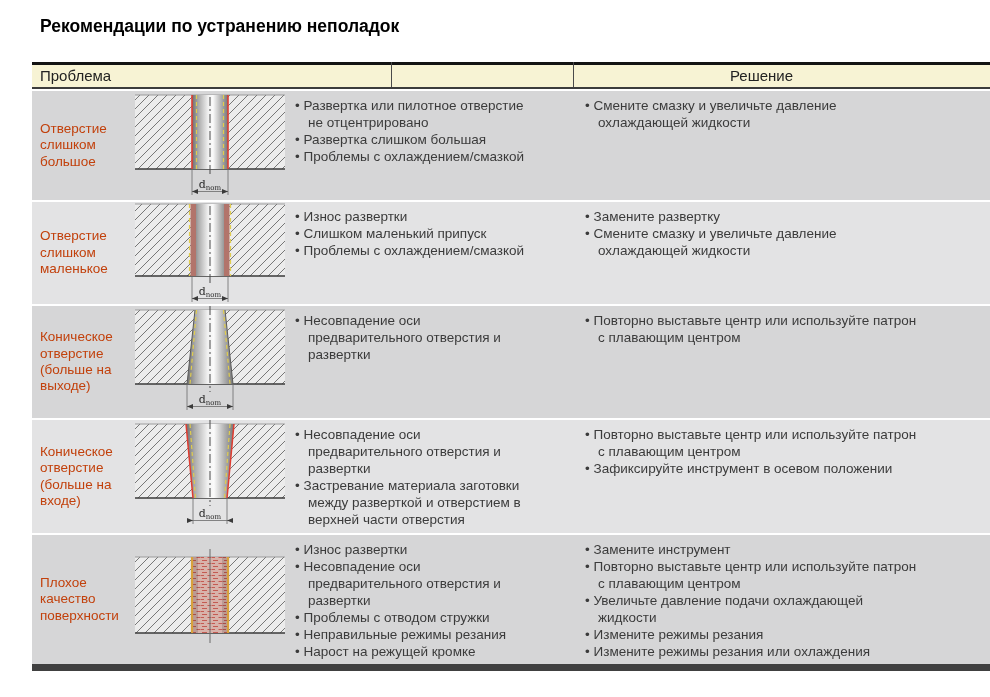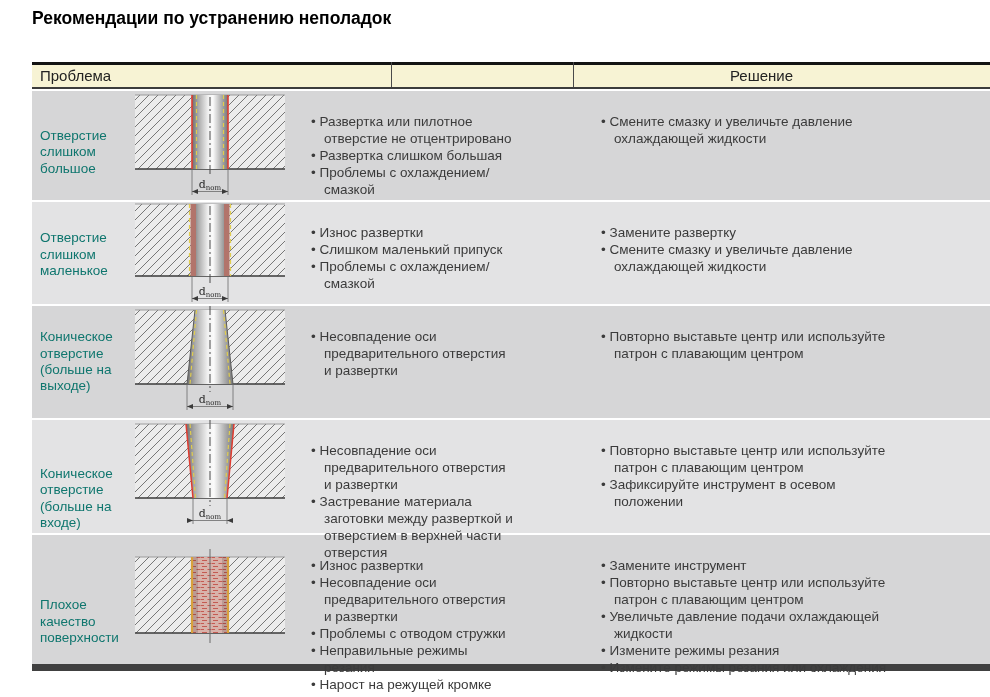--- a/index.html
+++ b/index.html
@@ -2,21 +2,21 @@
 <html><head>
 <meta charset="utf-8">
 <style>
   html,body{margin:0;padding:0;}
   body{
     width:990px;height:697px;background:#ffffff;position:relative;
     font-family:"Liberation Sans","DejaVu Sans",sans-serif;color:#3b3b3b;
     overflow:hidden;
   }
   .page-title{
-    position:absolute;left:32px;top:8px;margin:0;
+    position:absolute;left:32px;top:8px;margin:8px;
     font-size:17.5px;font-weight:bold;color:#000;
   }
   .table{
     position:absolute;left:32px;top:62px;width:960px;
     border-top:3px solid #131313;border-bottom:7px solid #404040;
   }
   .thead{
     position:relative;height:22px;background:#f7f3d4;
     border-bottom:2px solid #3c3c3c;
     font-size:15px;color:#222;line-height:22px;
@@ -36,25 +36,25 @@
   .row-dark{background:#d6d6d7;}
   .row-light{background:#e3e3e4;}
   .r1{height:109px;}
   .r2{height:102px;}
   .r3{height:112px;}
   .r4{height:113px;}
   .r5{height:129px;}
   .cell{min-width:0;}
   .problem{
     align-self:center;padding:0 4px 0 8px;
-    font-size:13.5px;line-height:1.22;color:#0f766e;
+    font-size:13.5px;line-height:1.22;color:#c2410c;
   }
   .diagram{padding-top:0;}
   .bullets{
-    margin:16px;padding:6px 36px 0 10px;list-style:none;
+    margin:0;padding:6px 36px 0 10px;list-style:none;
     font-size:13.5px;line-height:17px;color:#3b3b3b;
   }
   .bullets.solutions{padding:6px 40px 0 20px;}
   .bullets li{padding-left:13px;text-indent:-13px;}
   .bullets li::before{content:"\2022\00a0";color:#3b3b3b;}
   svg{display:block;}
   .defs-holder{position:absolute;width:0;height:0;overflow:hidden;}
 </style>
 </head>
 <body>

